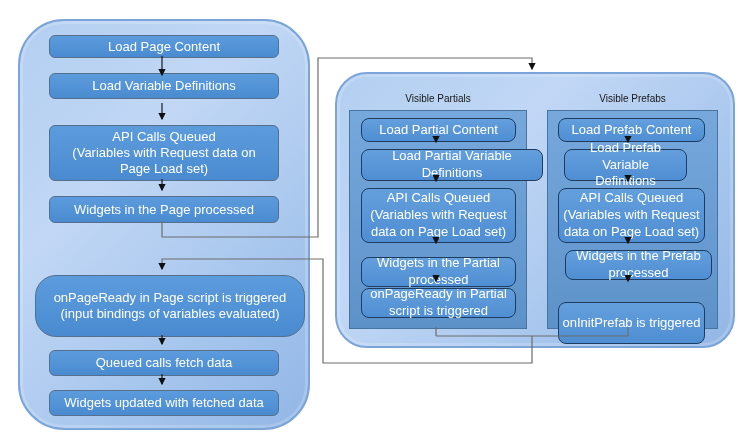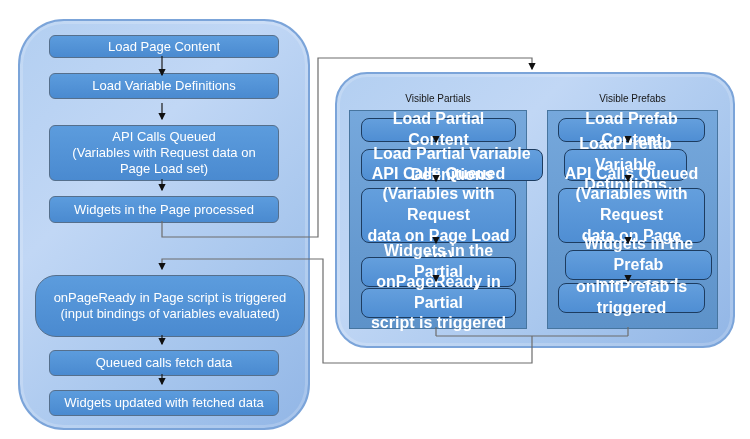--- a/index.html
+++ b/index.html
@@ -30,23 +30,22 @@
   .inner{
     position:absolute;box-sizing:border-box;
     background:linear-gradient(#76a8dc,#5d92c9);
     border:1px solid #47759f;
   }
   .ibox{
     position:absolute;box-sizing:border-box;
     display:flex;align-items:center;justify-content:center;text-align:center;
     background:linear-gradient(#649fdd,#4f8ed3);
     border:1.4px solid #1d3c60;border-radius:8px;
-    color:#ffffff;font-size:16px;line-height:1.3;white-space:pre-line;
+    color:#ffffff;font-size:13px;line-height:1.3;white-space:pre-line;
     padding:1px 3px;
-    font-weight:bold;
   }
   svg.overlay{position:absolute;left:0;top:0;pointer-events:none;z-index:5;}
   .flow-line{stroke:#1c1c1c;stroke-width:1.2;fill:none;}
   .conn-line{stroke:#6d6d6d;stroke-width:1.2;fill:none;}
 </style>
 </head>
 <body>
 
 <div class="canvas">
 
@@ -83,21 +82,21 @@
 
     <div class="inner" style="left:210px;top:36px;width:171px;height:219px;">
       <div class="ibox" style="left:10px;top:7px;width:147px;height:24px;text-align:center;">Load Prefab Content</div>
       <div class="ibox" style="left:16px;top:38px;width:123px;height:32px;">Load Prefab Variable
 Definitions</div>
       <div class="ibox" style="left:10px;top:77px;width:147px;height:55px;">API Calls Queued
 (Variables with Request
 data on Page Load set)</div>
       <div class="ibox" style="left:17px;top:139px;width:147px;height:30px;">Widgets in the Prefab
 processed</div>
-      <div class="ibox" style="left:10px;top:172px;width:147px;height:30px;">onInitPrefab is triggered</div>
+      <div class="ibox" style="left:10px;top:191px;width:147px;height:42px;">onInitPrefab is triggered</div>
     </div>
   </div>
 
   <svg class="overlay" width="750" height="439" viewBox="0 0 750 439">
     <defs>
       <marker id="ah" markerWidth="6" markerHeight="6" refX="5" refY="3" orient="auto" markerUnits="strokeWidth">
         <path d="M0,0 L6,3 L0,6 Z" fill="#101010"></path>
       </marker>
     </defs>
 

